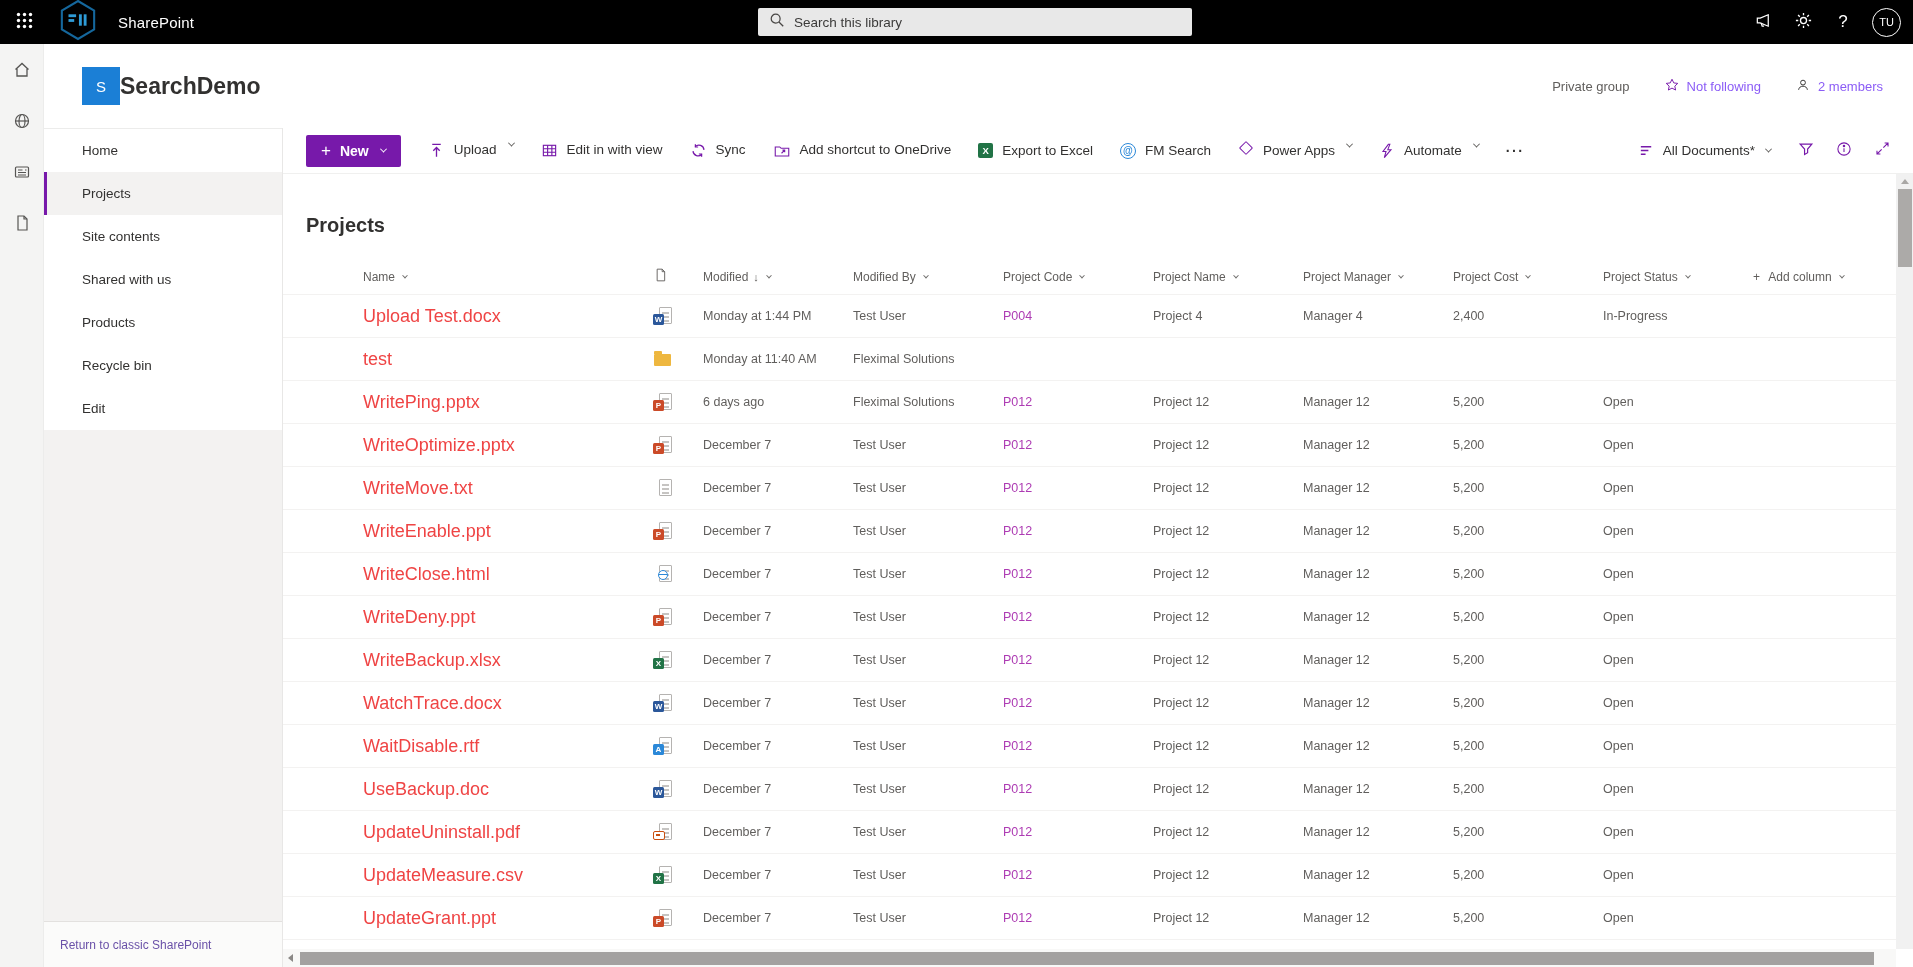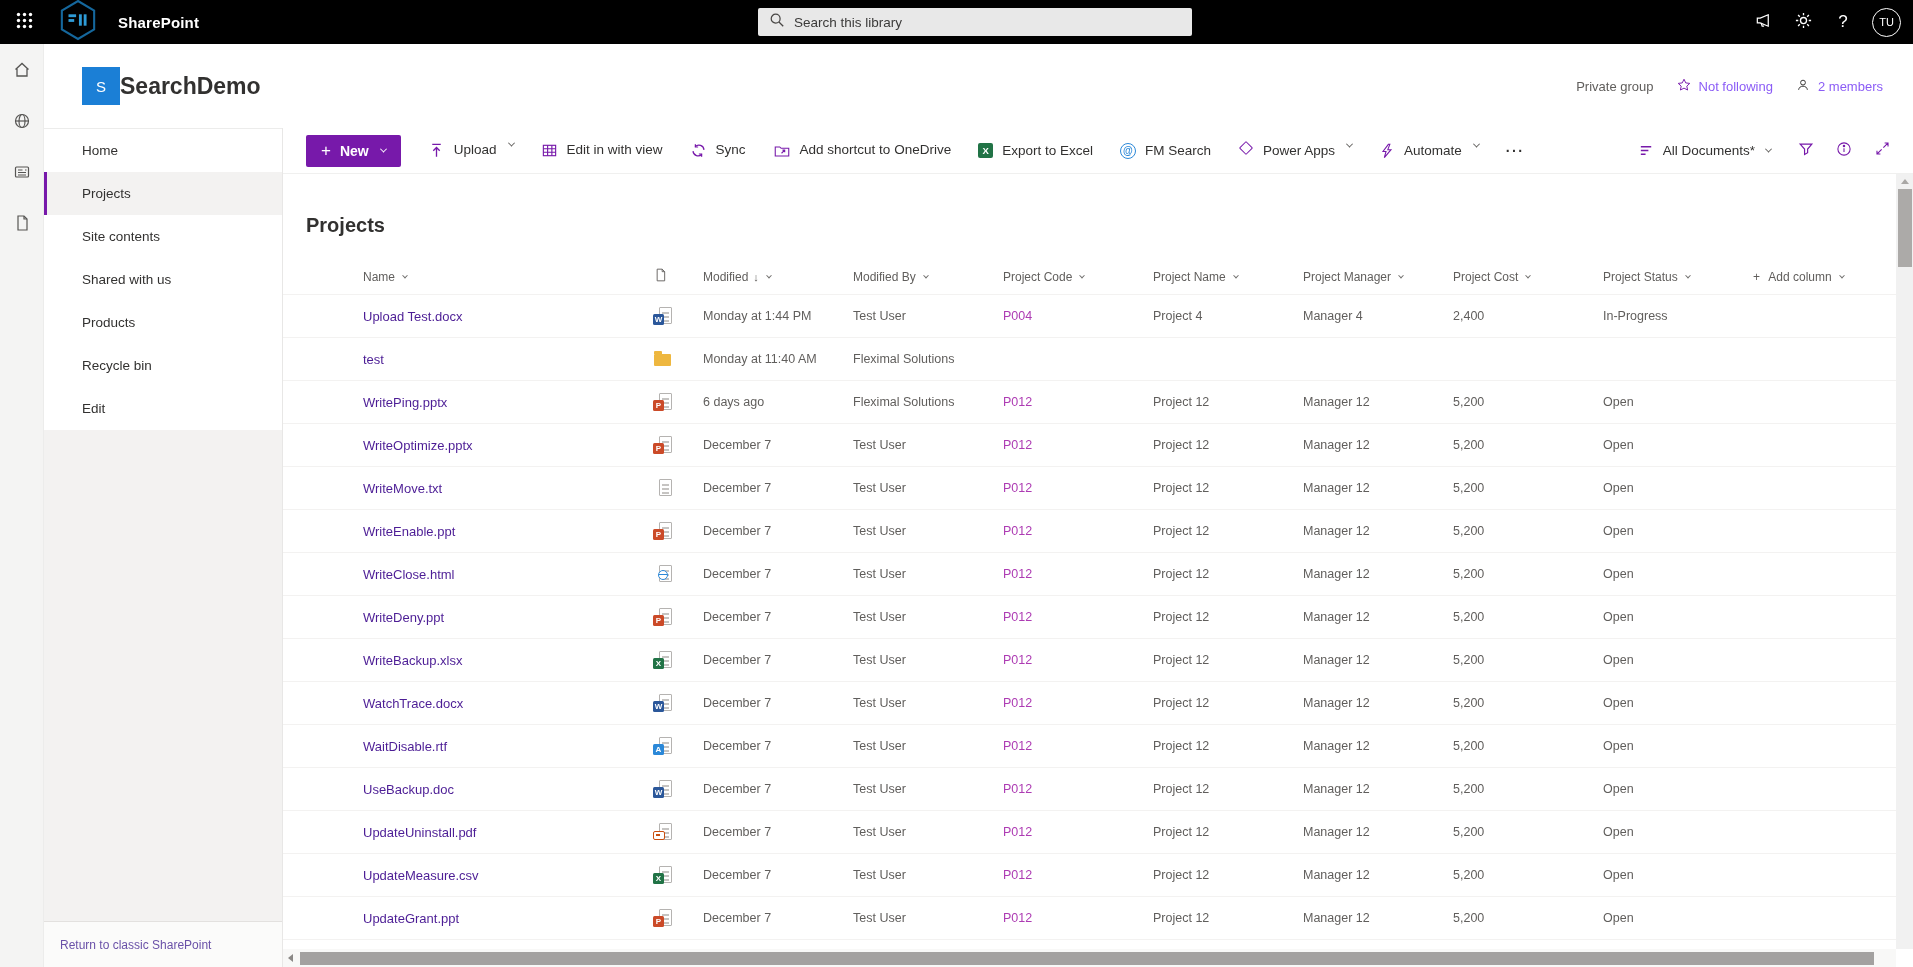--- a/index.html
+++ b/index.html
@@ -4,21 +4,21 @@
 <style>
   * { box-sizing: border-box; margin: 0; padding: 0; }
   html,body { width: 1913px; height: 967px; background:#fff; overflow:hidden;
     font-family:"Liberation Sans", sans-serif; color:#323130; }
   button { background:none; border:none; font:inherit; color:inherit; cursor:pointer; }
 
   
   .topbar { height:44px; background:#000; display:flex; align-items:center; position:relative; color:#fff; }
   .waffle-btn { width:48px; height:44px; display:flex; align-items:center; justify-content:center; }
   .logo-btn { width:44px; height:44px; display:flex; align-items:center; justify-content:center; margin-left:8px; }
-  .app-title { margin-left:18px; font-size:15px; font-weight:700; letter-spacing:.2px; }
+  .app-title { margin-left:18px; font-size:15px; font-weight:400; letter-spacing:.2px; }
   .search-box { position:absolute; left:758px; top:8px; width:434px; height:28px; background:#e8e8e8;
     border-radius:2px; display:flex; align-items:center; padding:0 11px; gap:9px; }
   .search-box input { flex:1; border:none; outline:none; background:transparent; font-size:13.5px;
     color:#14532d; font-family:inherit; }
   .search-box input::placeholder { color:#3b3a39; opacity:1; }
   .topbar-actions { margin-left:auto; display:flex; align-items:center; padding-right:12px; }
   .tb-icon { width:40px; height:44px; display:flex; align-items:center; justify-content:center; color:#fff; font-size:16px; }
   .avatar { width:29px; height:29px; border-radius:50%; border:1px solid #fff; display:flex; align-items:center;
     justify-content:center; font-size:11px; font-weight:400; margin-left:9px; }
 
@@ -27,21 +27,21 @@
   .rail { width:44px; background:#f4f4f3; border-right:1px solid #ececeb; display:flex; flex-direction:column;
     align-items:center; padding-top:16px; gap:27px; color:#565553; flex-shrink:0; }
   .rail button { display:flex; }
   .main { flex:1; display:flex; flex-direction:column; min-width:0; }
 
   
   .site-header { height:84px; background:#fff; display:flex; align-items:center; padding:0 30px 0 38px; flex-shrink:0; }
   .site-logo { width:38px; height:38px; background:#1b7fd6; color:#fff; display:flex; align-items:center;
     justify-content:center; font-size:15px; flex-shrink:0; }
   .site-name { margin-left:0; font-size:23px; font-weight:600; color:#323130; }
-  .site-meta { margin-left:auto; display:flex; align-items:center; gap:22px; font-size:13px; }
+  .site-meta { margin-left:auto; display:flex; align-items:center; gap:34px; font-size:13px; }
   .meta-privacy { color:#605e5c; }
   .meta-item { display:flex; align-items:center; gap:7px; color:#8b5cf6; }
 
   
   .body-row { flex:1; display:flex; min-height:0; }
   .sidenav { width:239px; background:#f3f2f1; border-right:1px solid #e8e7e6; position:relative; flex-shrink:0; }
   .nav-box { background:#fff; border-top:1px solid #ececeb; }
   .nav-item { height:43px; width:100%; display:flex; align-items:center; padding-left:35px; font-size:13.5px;
     color:#323130; border-left:3px solid transparent; text-align:left; }
   .nav-item.selected { background:#f3f2f1; border-left-color:#7719aa; }
@@ -77,21 +77,21 @@
   .list-title { font-size:20px; font-weight:600; color:#323130; margin:40px 0 0 23px; }
   .table { margin-top:22px; }
   .thead, .trow { display:grid;
     grid-template-columns:80px 290px 50px 150px 150px 150px 150px 150px 150px 150px 1fr;
     align-items:center; }
   .thead { height:36px; font-size:12px; color:#605e5c; border-bottom:1px solid #f3f2f1; }
   .th { display:flex; align-items:center; gap:5px; }
   .th .chev { width:4px; height:4px; border-width:1px; opacity:.9; }
   .sort-arrow { font-size:11px; }
   .trow { height:43px; border-bottom:1px solid #f3f2f1; font-size:12.5px; color:#605e5c; }
-  .cell-name { font-size:13px; color:#4c1d95; }
+  .cell-name { font-size:18px; color:#ef4444; }
   .cell-code { color:#ad3bb3; }
 
   
   .ficon { position:relative; width:20px; height:20px; display:block; }
   .page { position:absolute; right:1px; top:1px; width:13px; height:17px; background:#fff;
     border:1px solid #b5b3b1; border-radius:1px; }
   .page::before { content:""; position:absolute; left:2px; right:2px; top:4px; height:1.5px; background:#c6c4c2;
     box-shadow:0 4px 0 #c6c4c2, 0 8px 0 #c6c4c2; }
   .fbadge { position:absolute; left:0; bottom:1px; width:11px; height:11px; border-radius:1.5px; color:#fff;
     font-size:8px; font-weight:700; display:flex; align-items:center; justify-content:center; }

